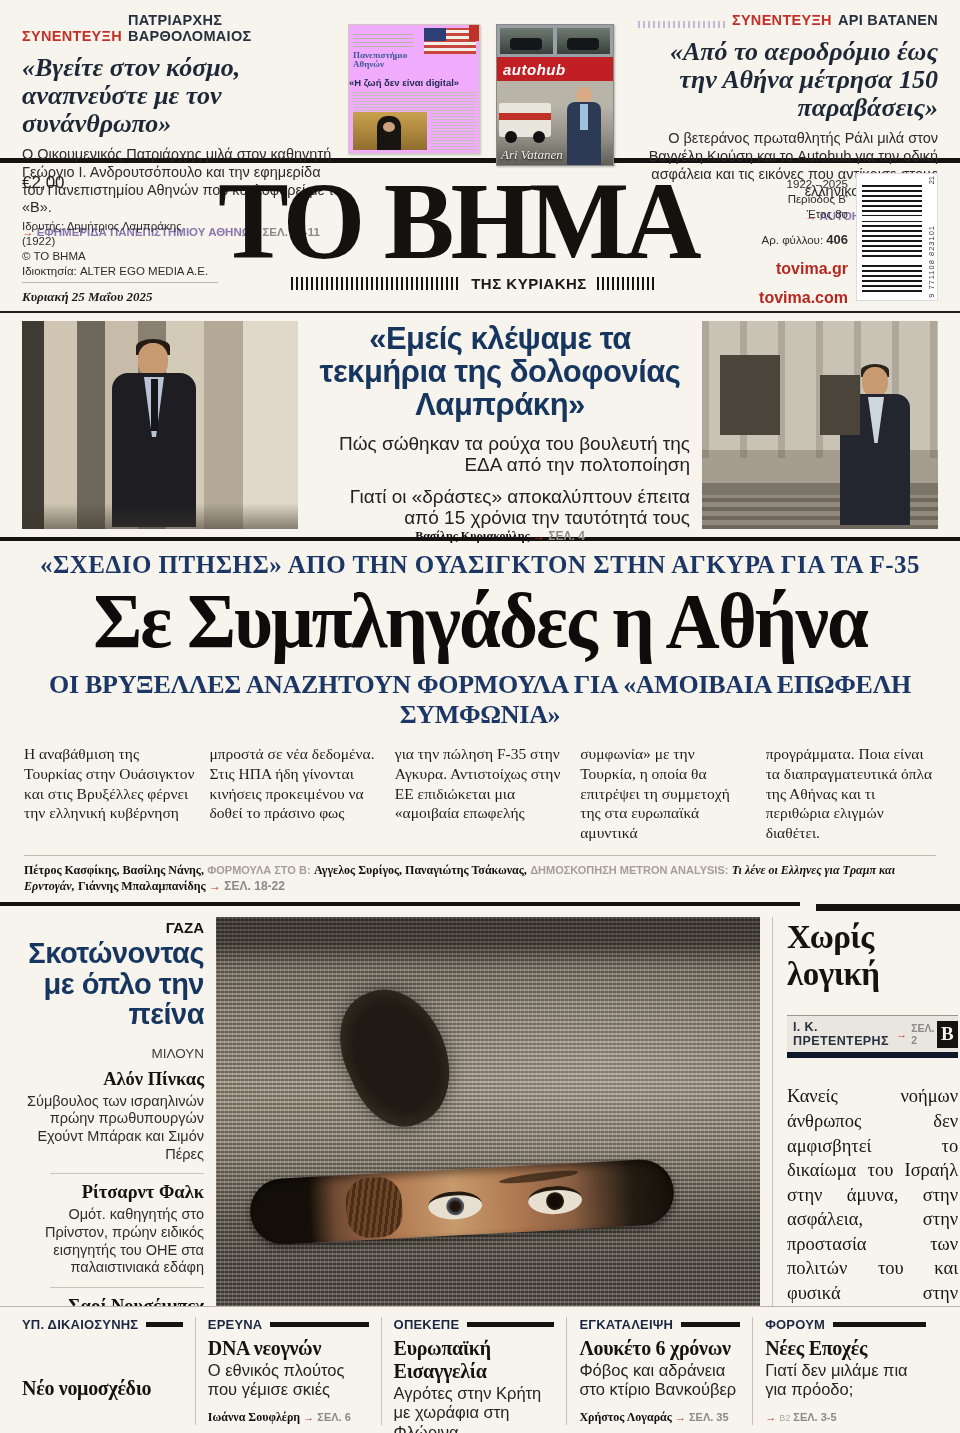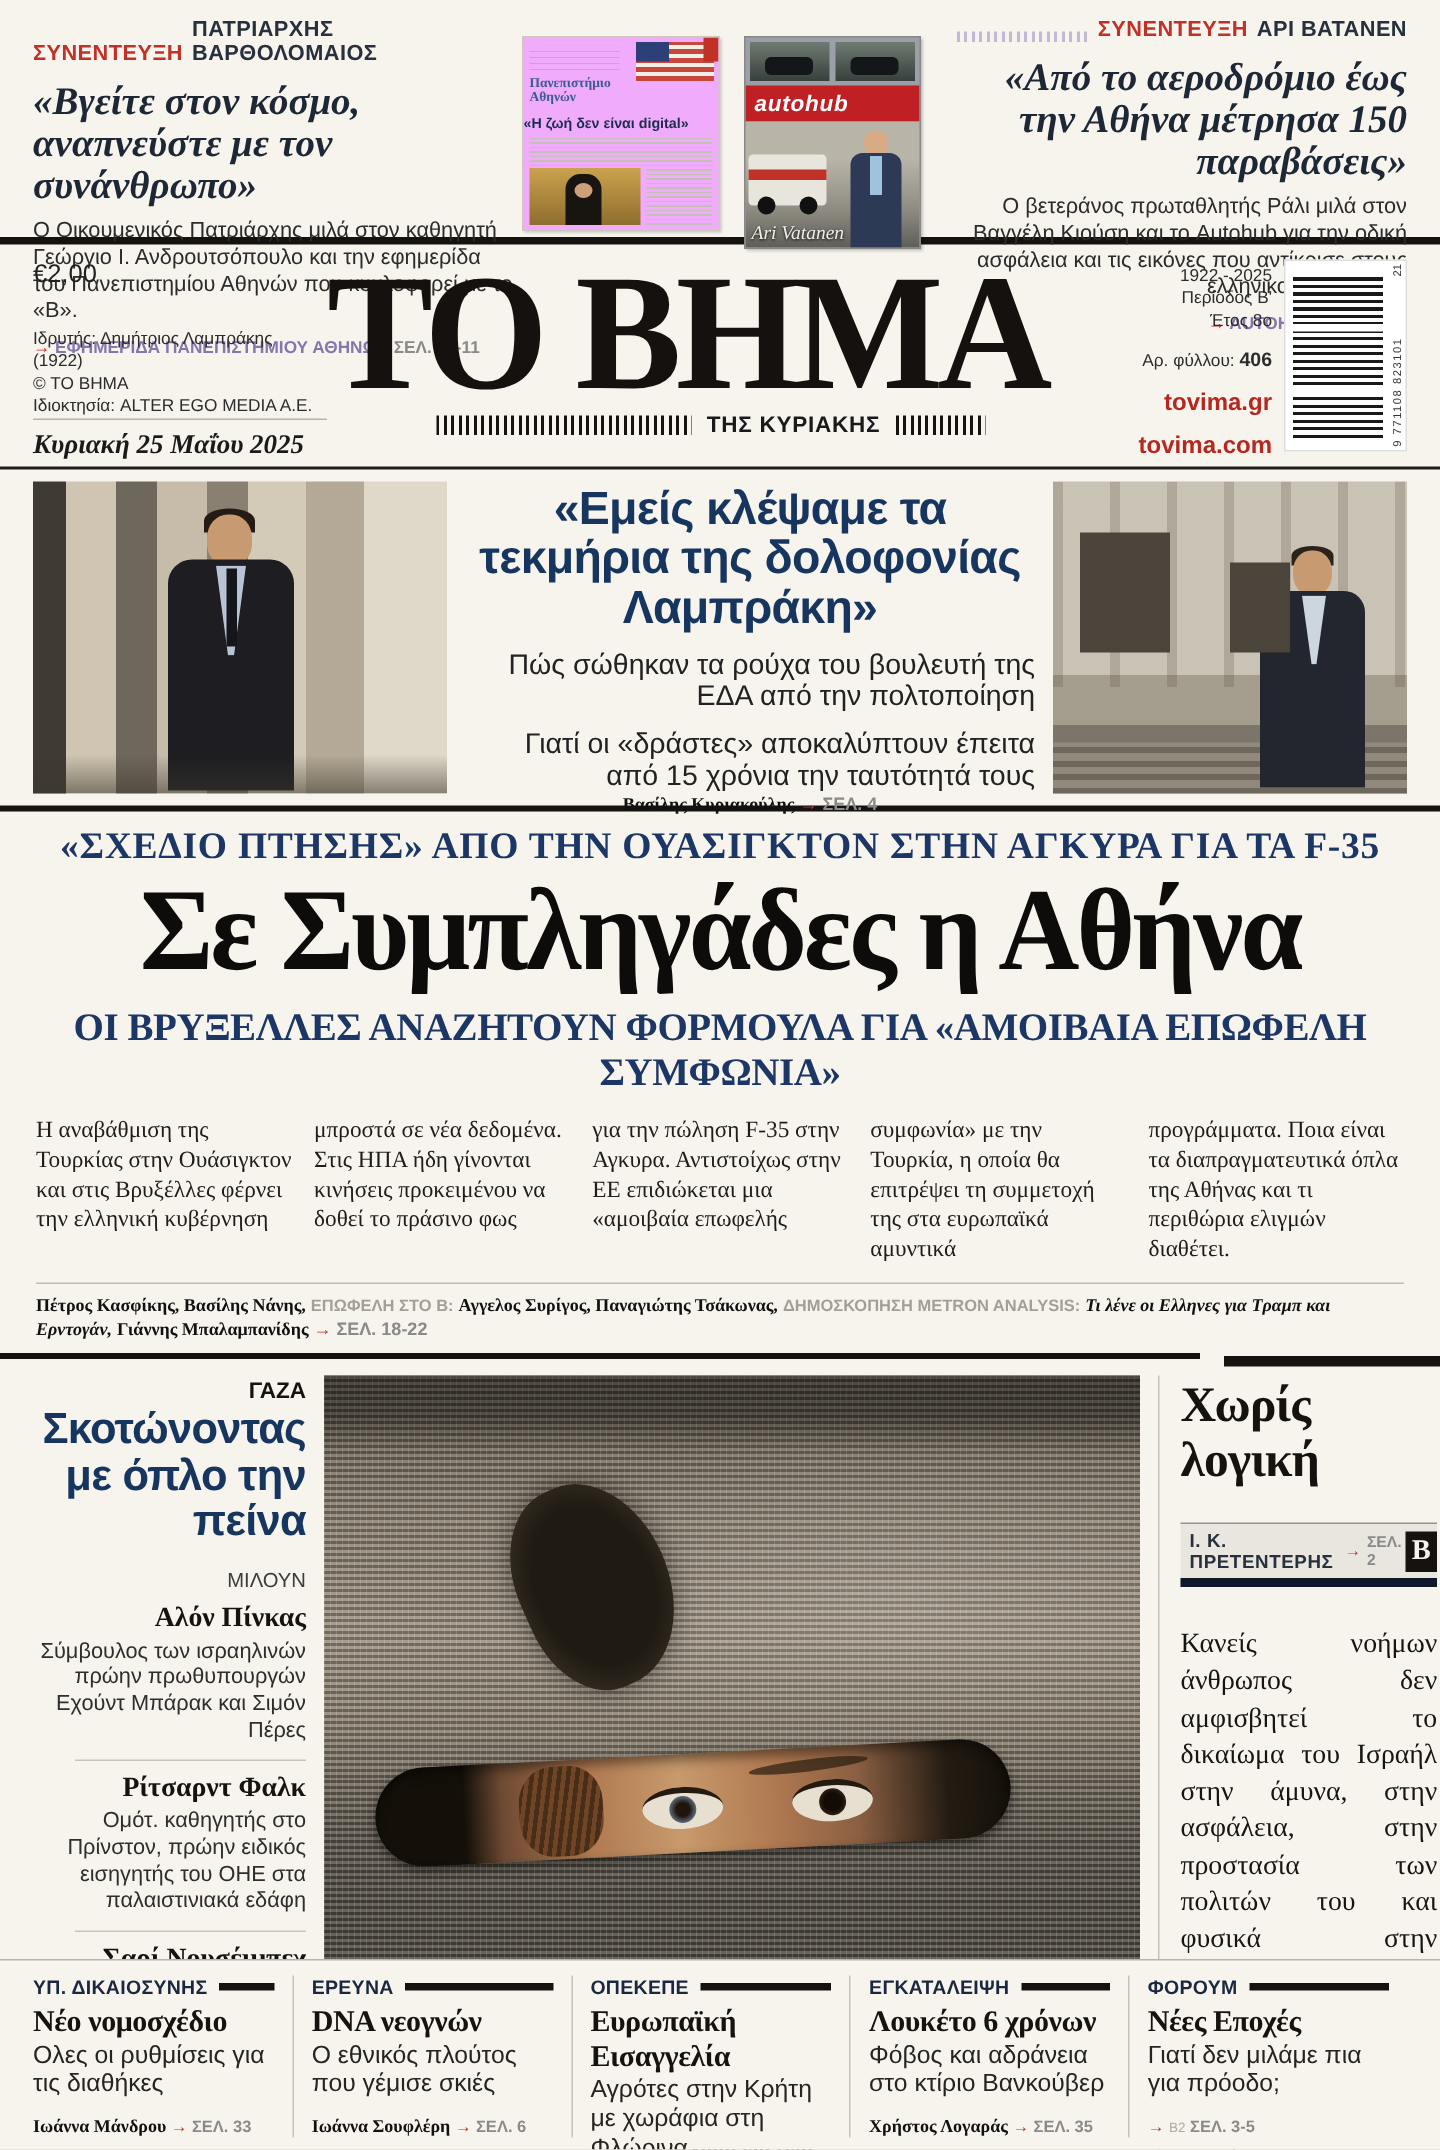--- a/index.html
+++ b/index.html
@@ -64,21 +64,21 @@
 
   .rule-thick{height:5px;background:#15120f;margin:0;}
   .rule-thin{height:2px;background:#201d1a;}
 
   
   .masthead{display:flex;padding:10px 22px 6px 22px;height:132px;}
   .mh-left{width:196px;display:flex;flex-direction:column;}
   .mh-price{font-size:17px;color:#222;}
   .mh-founder{margin-top:26px;font-size:11.5px;line-height:1.3;color:#2c2c2c;}
   .mh-date{margin-top:auto;border-top:1px solid #b9b4aa;padding-top:6px;
-           font-family:"Liberation Serif",serif;font-weight:bold;font-style:italic;font-size:18px;}
+           font-family:"Liberation Serif",serif;font-weight:bold;font-style:italic;font-size:13px;}
   .mh-center{flex:1;text-align:left;position:relative;}
   .mh-title{font-family:"Liberation Serif",serif;font-weight:bold;font-size:106px;line-height:.92;
             letter-spacing:-4px;color:#14110e;transform:scaleY(1.04);white-space:nowrap;}
   .mh-subrow{display:flex;align-items:center;justify-content:center;margin-top:4px;gap:10px;}
   .mh-bars{width:170px;height:13px;background:repeating-linear-gradient(90deg,#15120f 0 2px,transparent 2px 5px);}
   .mh-bars.small{width:60px;}
   .mh-subtitle{font-weight:bold;font-size:15px;letter-spacing:.5px;white-space:nowrap;}
   .mh-right{width:118px;text-align:right;font-size:11.5px;line-height:1.3;color:#2c2c2c;padding-top:4px;}
   .mh-issue{margin-top:10px;}
   .mh-issue b{font-size:13px;}
@@ -190,21 +190,21 @@
   .op-logo{margin-left:auto;width:27px;height:27px;background:#15120f;color:#f7f4ee;display:flex;
            align-items:center;justify-content:center;font-family:"Liberation Serif",serif;font-weight:bold;font-size:19px;}
   .op-body{margin-top:26px;font-family:"Liberation Serif",serif;font-size:18.5px;line-height:1.33;
            color:#171511;text-align:justify;}
   .op-body p{margin:0;}
 
   
   .bottom{position:absolute;left:0;right:0;bottom:0;height:108px;display:flex;
           border-top:1px solid #b9b4aa;padding:10px 22px 8px 22px;background:#f7f4ee;}
   .bsec{flex:1;padding:0 12px;border-left:1px solid #c6c1b7;display:flex;flex-direction:column;}
-  .bsec:first-child{border-left:none;padding-left:0;}
+  .bsec:first-child{border-left:none;padding-left:0;gap:40px;}
   .btag-row{display:flex;align-items:center;}
   .btag{font-weight:bold;font-size:13px;color:#1b2740;letter-spacing:.2px;white-space:nowrap;}
   .bbar{flex:1;height:5px;background:#15120f;margin-left:8px;}
   .btitle{font-family:"Liberation Serif",serif;font-weight:bold;font-size:20px;color:#15120f;margin-top:5px;letter-spacing:-.3px;}
   .bsub{font-size:16.5px;line-height:1.18;color:#26241f;margin-top:1px;}
   .bby{margin-top:auto;font-size:11px;}
   .bby .name{font-family:"Liberation Serif",serif;font-weight:bold;color:#111;font-size:12px;}
   .bby .mark{color:#b0aba0;font-size:9px;}
 </style>
 </head>
@@ -353,21 +353,21 @@
     <div class="lead-subhead">ΟΙ ΒΡΥΞΕΛΛΕΣ ΑΝΑΖΗΤΟΥΝ ΦΟΡΜΟΥΛΑ ΓΙΑ «ΑΜΟΙΒΑΙΑ ΕΠΩΦΕΛΗ ΣΥΜΦΩΝΙΑ»</div>
     <div class="intro">
       <div>Η αναβάθμιση της Τουρκίας στην Ουάσιγκτον και στις Βρυξέλλες φέρνει την ελληνική κυβέρνηση</div>
       <div>μπροστά σε νέα δεδομένα. Στις ΗΠΑ ήδη γίνονται κινήσεις προκειμένου να δοθεί το πράσινο φως</div>
       <div>για την πώληση F-35 στην Αγκυρα. Αντιστοίχως στην ΕΕ επιδιώκεται μια «αμοιβαία επωφελής</div>
       <div>συμφωνία» με την Τουρκία, η οποία θα επιτρέψει τη συμμετοχή της στα ευρωπαϊκά αμυντικά</div>
       <div>προγράμματα. Ποια είναι τα διαπραγματευτικά όπλα της Αθήνας και τι περιθώρια ελιγμών διαθέτει.</div>
     </div>
     <div class="byline-row">
       <span class="name">Πέτρος Κασφίκης, Βασίλης Νάνης,</span>
-      <span class="lab">ΕΠΩΦΕΛΗ ΣΤΟ Β:</span>
+      <span class="lab">ΦΟΡΜΟΥΛΑ ΣΤΟ Β:</span>
       <span class="name">Αγγελος Συρίγος, Παναγιώτης Τσάκωνας,</span>
       <span class="lab">ΔΗΜΟΣΚΟΠΗΣΗ METRON ANALYSIS:</span>
       <span class="ital">Τι λένε οι Ελληνες για Τραμπ και Ερντογάν,</span>
       <span class="name">Γιάννης Μπαλαμπανίδης</span>
       <span class="arrow">→</span>
       <span class="gray">ΣΕΛ. 18-22</span>
     </div>
   </div>
 
   <div class="rule-split">

